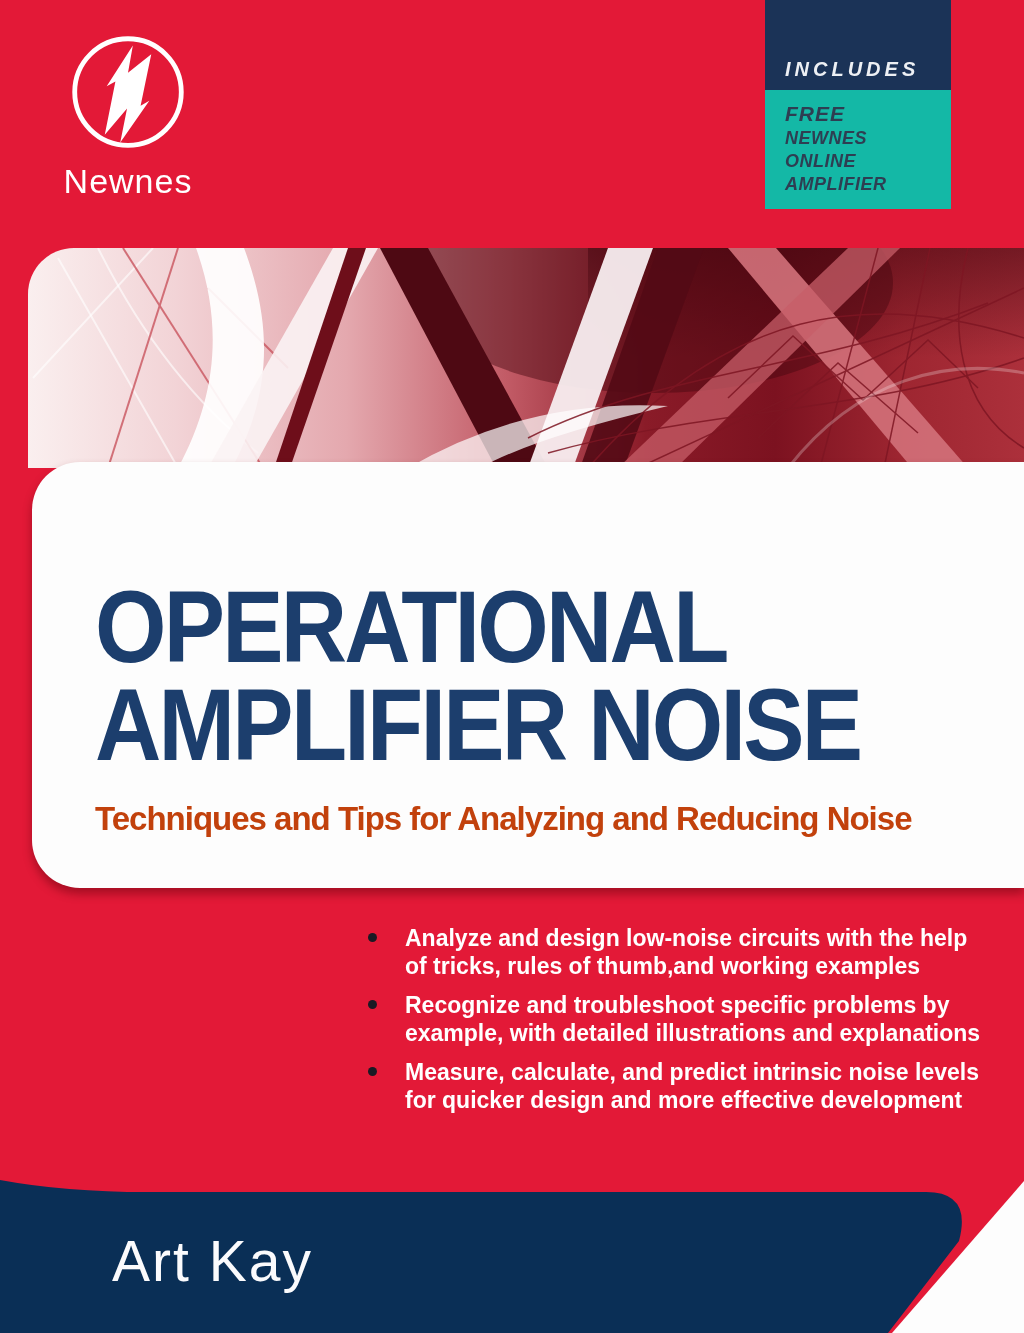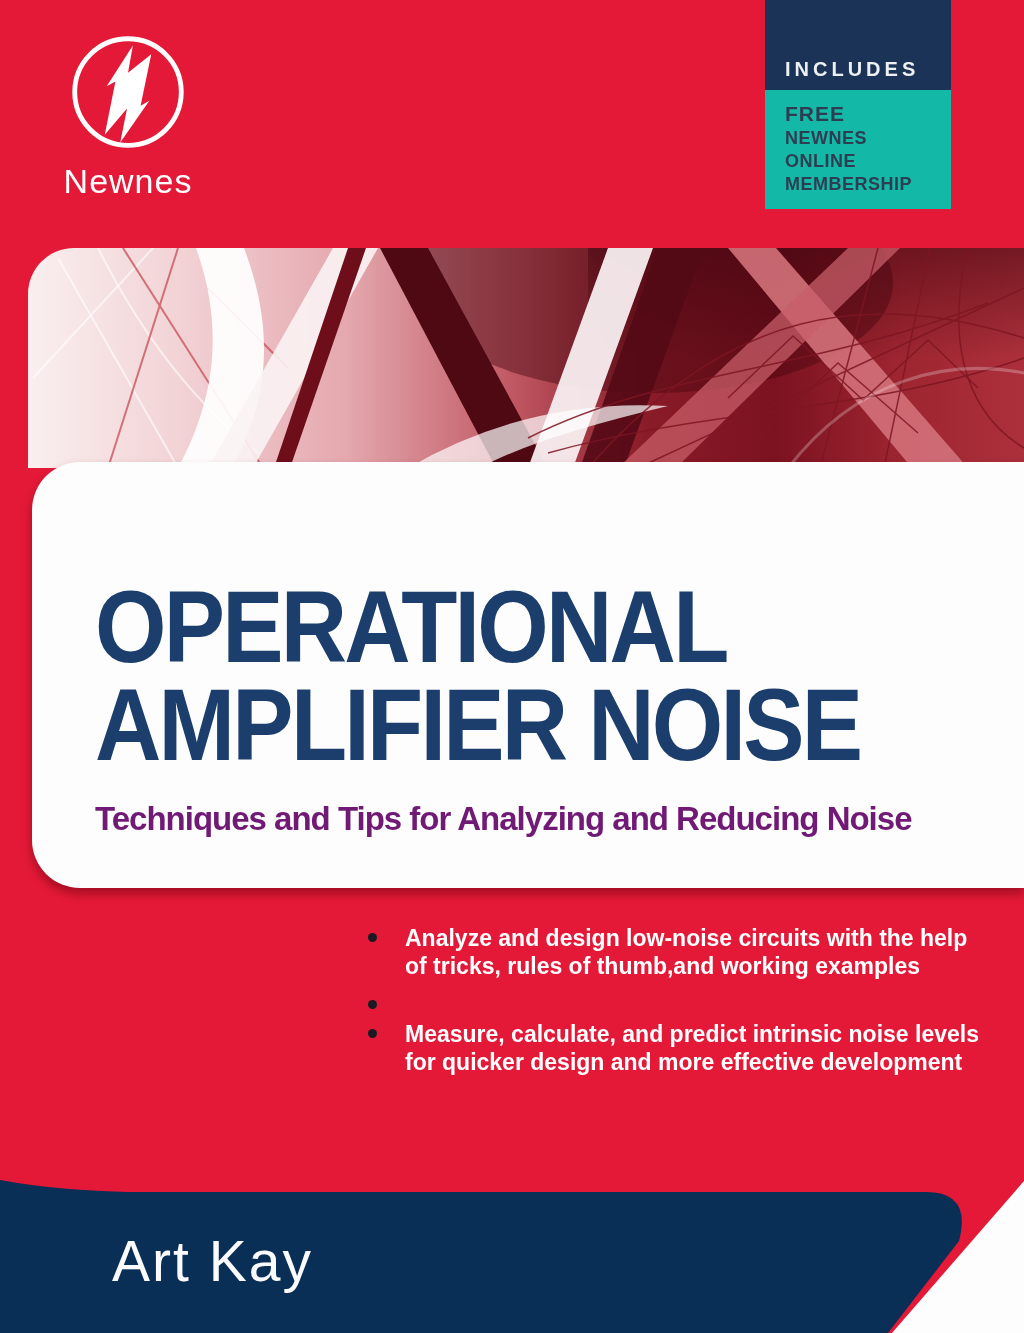--- a/index.html
+++ b/index.html
@@ -5,21 +5,21 @@
   html,body{margin:0;padding:0;background:#ffffff;}
   .page{
     position:relative;width:1024px;height:1333px;overflow:hidden;
     background:#E31937;font-family:"Liberation Sans",sans-serif;
   }
   
   .logo{position:absolute;left:60px;top:32px;width:136px;z-index:6;text-align:center;}
   .logo svg{display:block;margin:0 auto;}
   .logo-name{color:#ffffff;font-size:34px;letter-spacing:1px;margin-top:6px;font-weight:400;}
   
-  .badge{position:absolute;left:765px;top:0;width:186px;z-index:6;}
+  .badge{position:absolute;left:765px;top:0;width:186px;z-index:6;font-style:italic;}
   .badge-top{
     background:#1B3357;height:90px;display:flex;align-items:flex-end;
     padding:0 0 9px 20px;box-sizing:border-box;
   }
   .badge-top span{color:#EDF0F4;font-size:20px;font-weight:700;letter-spacing:4px;}
   .badge-body{
     background:#14b8a6;padding:11px 10px 13px 20px;box-sizing:border-box;
   }
   .badge-line1{color:#2E3E52;font-size:21px;font-weight:700;letter-spacing:1px;line-height:26px;}
   .badge-line2,.badge-line3{color:#2E3E52;font-size:18px;font-weight:700;letter-spacing:.5px;line-height:23px;}
@@ -34,21 +34,21 @@
     position:absolute;left:32px;top:462px;right:0;height:426px;
     background:#FDFDFD;border-radius:48px 0 0 48px;z-index:3;
     box-shadow:0 6px 10px rgba(90,0,12,.45);
     padding:116px 0 0 63px;box-sizing:border-box;
   }
   .title-line{
     color:#1C3E6D;font-weight:700;font-size:102px;line-height:98px;
     letter-spacing:-3px;transform:scaleX(.9);transform-origin:0 50%;white-space:nowrap;
   }
   .subtitle{
-    color:#701a75;font-weight:700;font-size:33px;letter-spacing:-1px;
+    color:#c2410c;font-weight:700;font-size:33px;letter-spacing:-1px;
     margin-top:26px;white-space:nowrap;
   }
   
   .bullets{position:absolute;left:368px;top:924px;width:645px;z-index:2;list-style:none;margin:0;padding:0;}
   .bullets li{display:flex;gap:28px;margin-bottom:11px;}
   .dot{flex:0 0 9px;width:9px;height:9px;border-radius:50%;background:#1A1A24;margin-top:9px;}
   .bullet-text{
     color:#ffffff;font-weight:700;font-size:23px;line-height:28px;
     white-space:pre-line;letter-spacing:0;
   }
@@ -73,21 +73,21 @@
     <div class="logo-name">Newnes</div>
   </div>
 
   <div class="badge">
     <div class="badge-top">
       <span>INCLUDES</span>
     </div>
     <div class="badge-body">
       <div class="badge-line1">FREE</div>
       <div class="badge-line2">NEWNES ONLINE</div>
-      <div class="badge-line3">MEMBERSHIP</div>
+      <div class="badge-line3">AMPLIFIER</div>
     </div>
   </div>
 
   <div class="artband">
     <svg viewBox="0 0 996 220" preserveAspectRatio="none">
       <defs>
         <linearGradient id="abg" x1="0" y1="0" x2="1" y2="0">
           <stop offset="0" stop-color="#FAEFEF"></stop>
           <stop offset=".15" stop-color="#F2D3D6"></stop>
           <stop offset=".32" stop-color="#E4A8AE"></stop>
@@ -149,20 +149,22 @@
   </div>
 
   <ul class="bullets">
     <li>
       <span class="dot"></span>
       <span class="bullet-text">Analyze and design low-noise circuits with the help
 of tricks, rules of thumb,and working examples</span>
     </li>
     <li>
       <span class="dot"></span>
+      <span class="bullet-text">Recognize and troubleshoot specific problems by
+example, with detailed illustrations and explanations</span>
     </li>
     <li>
       <span class="dot"></span>
       <span class="bullet-text">Measure, calculate, and predict intrinsic noise levels
 for quicker design and more effective development</span>
     </li>
   </ul>
 
   <div class="bottom-art">
     <svg viewBox="0 0 1024 1333" preserveAspectRatio="none">

